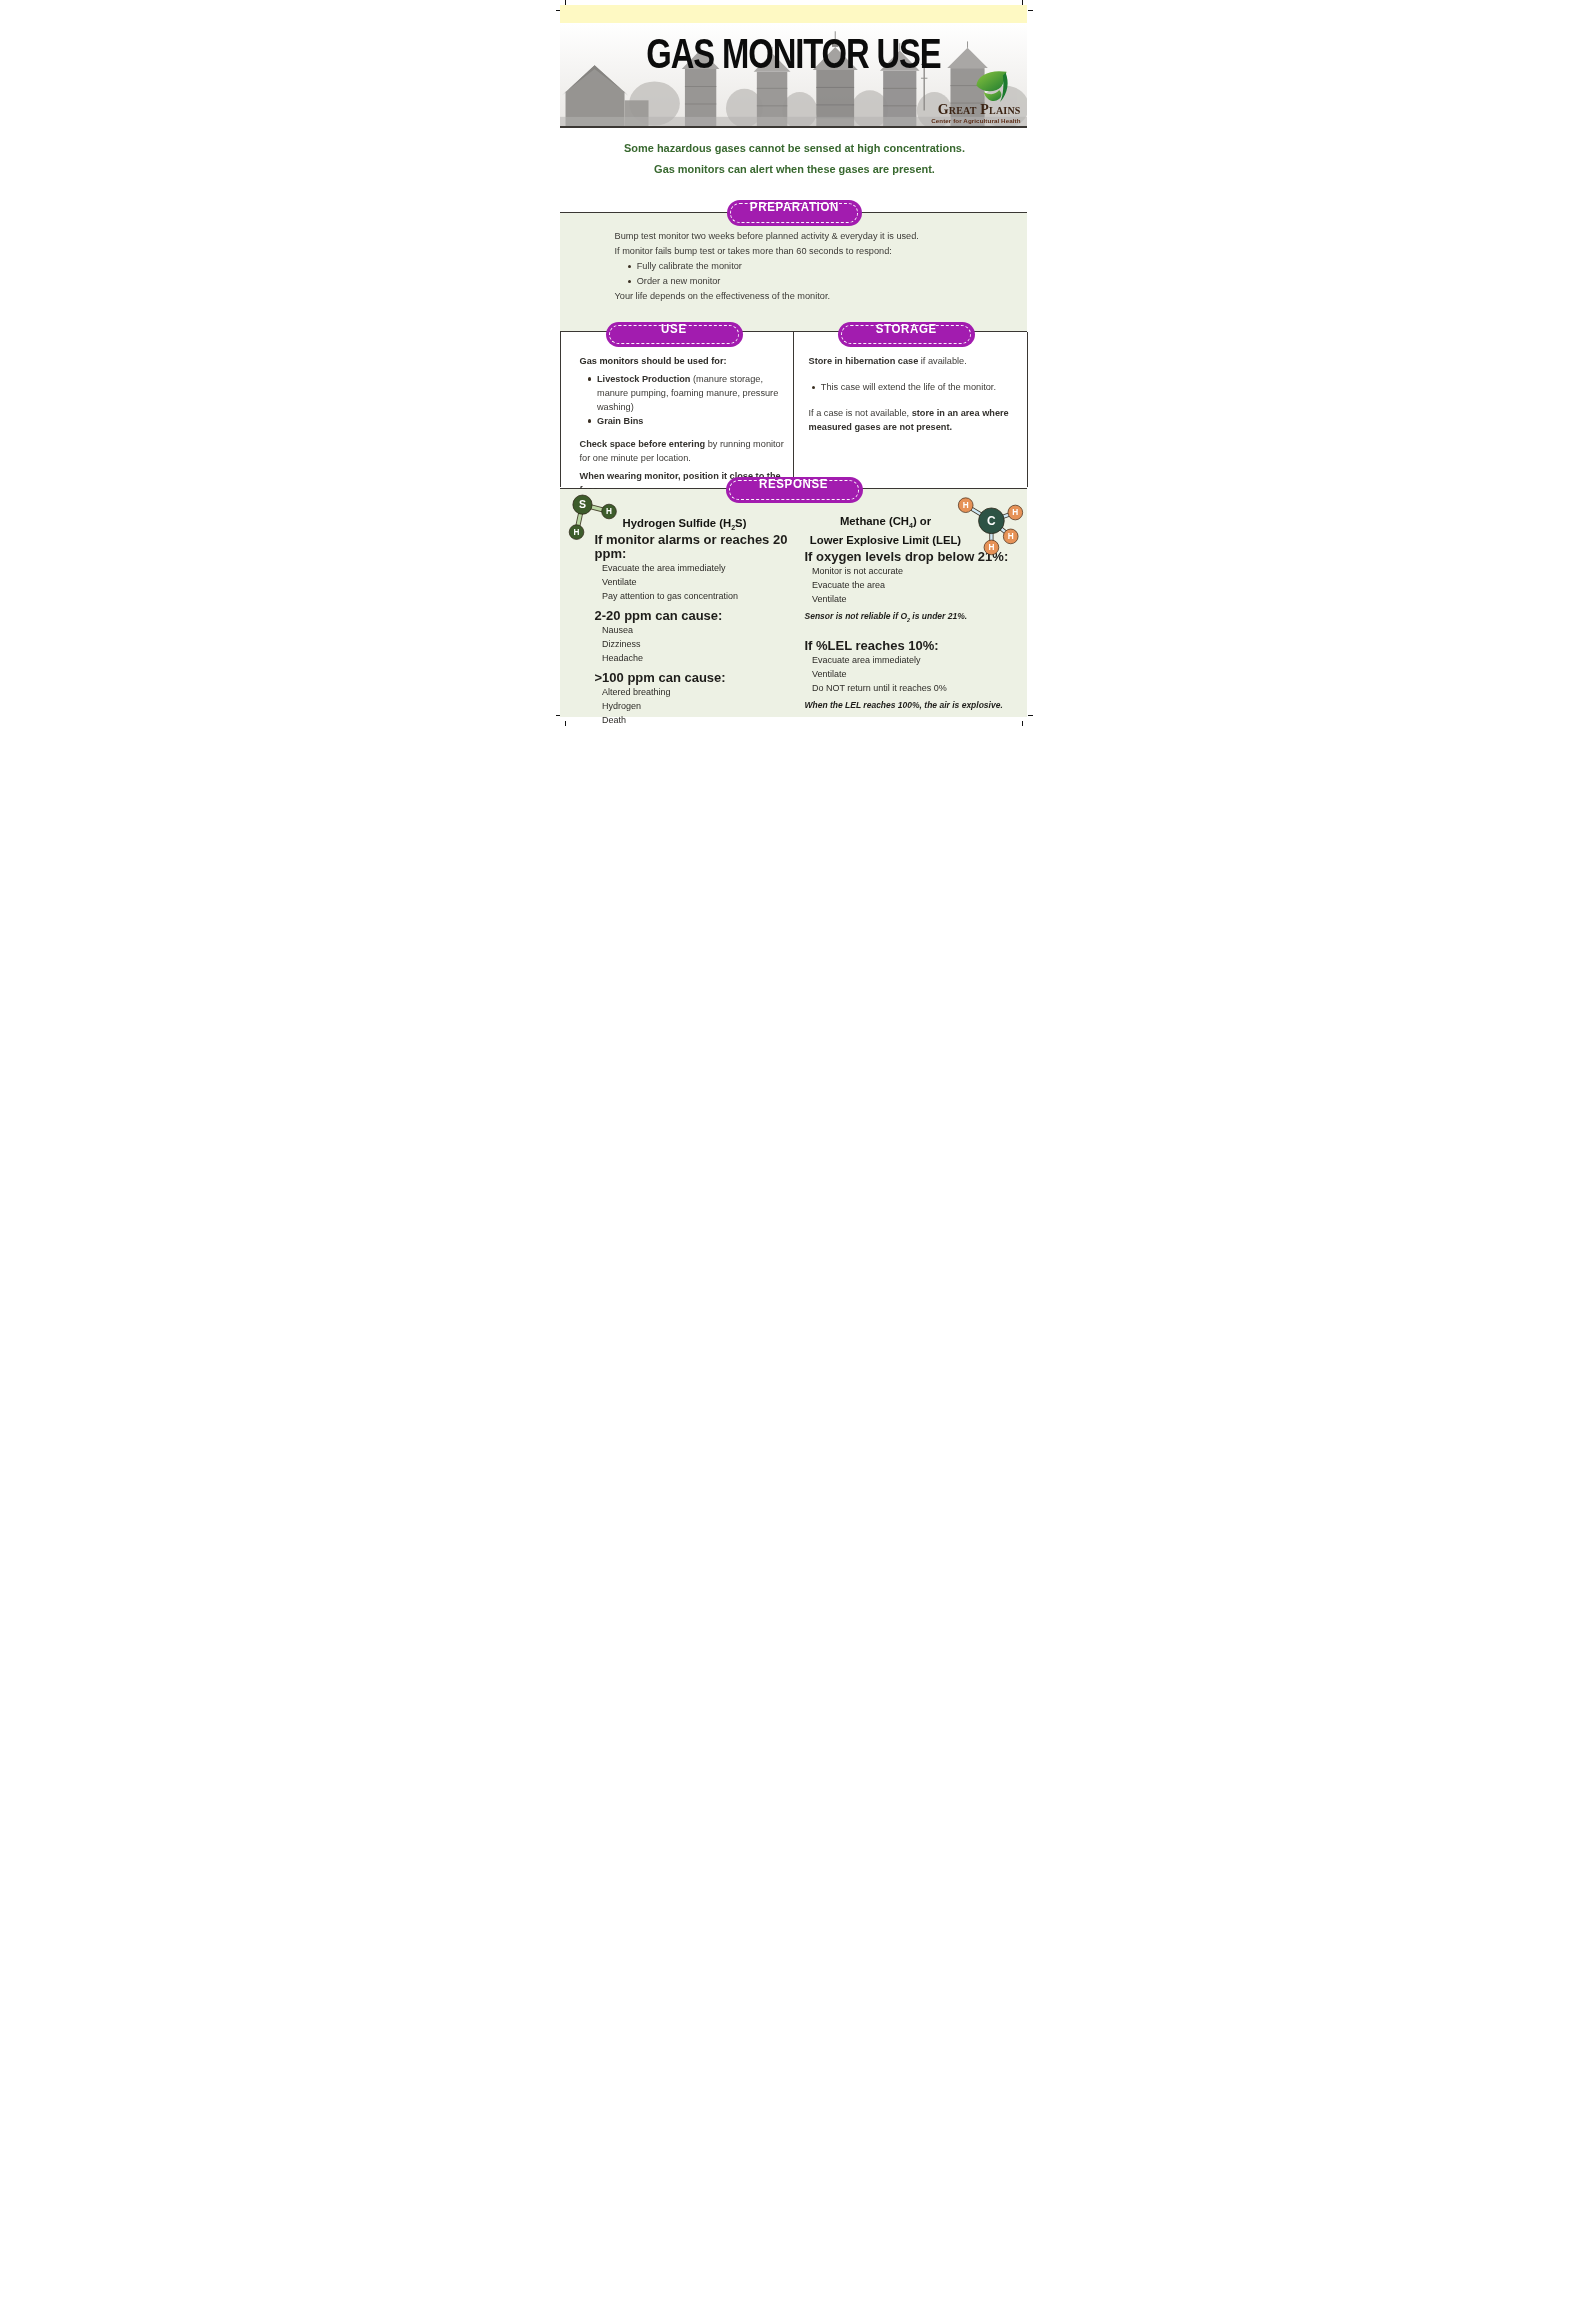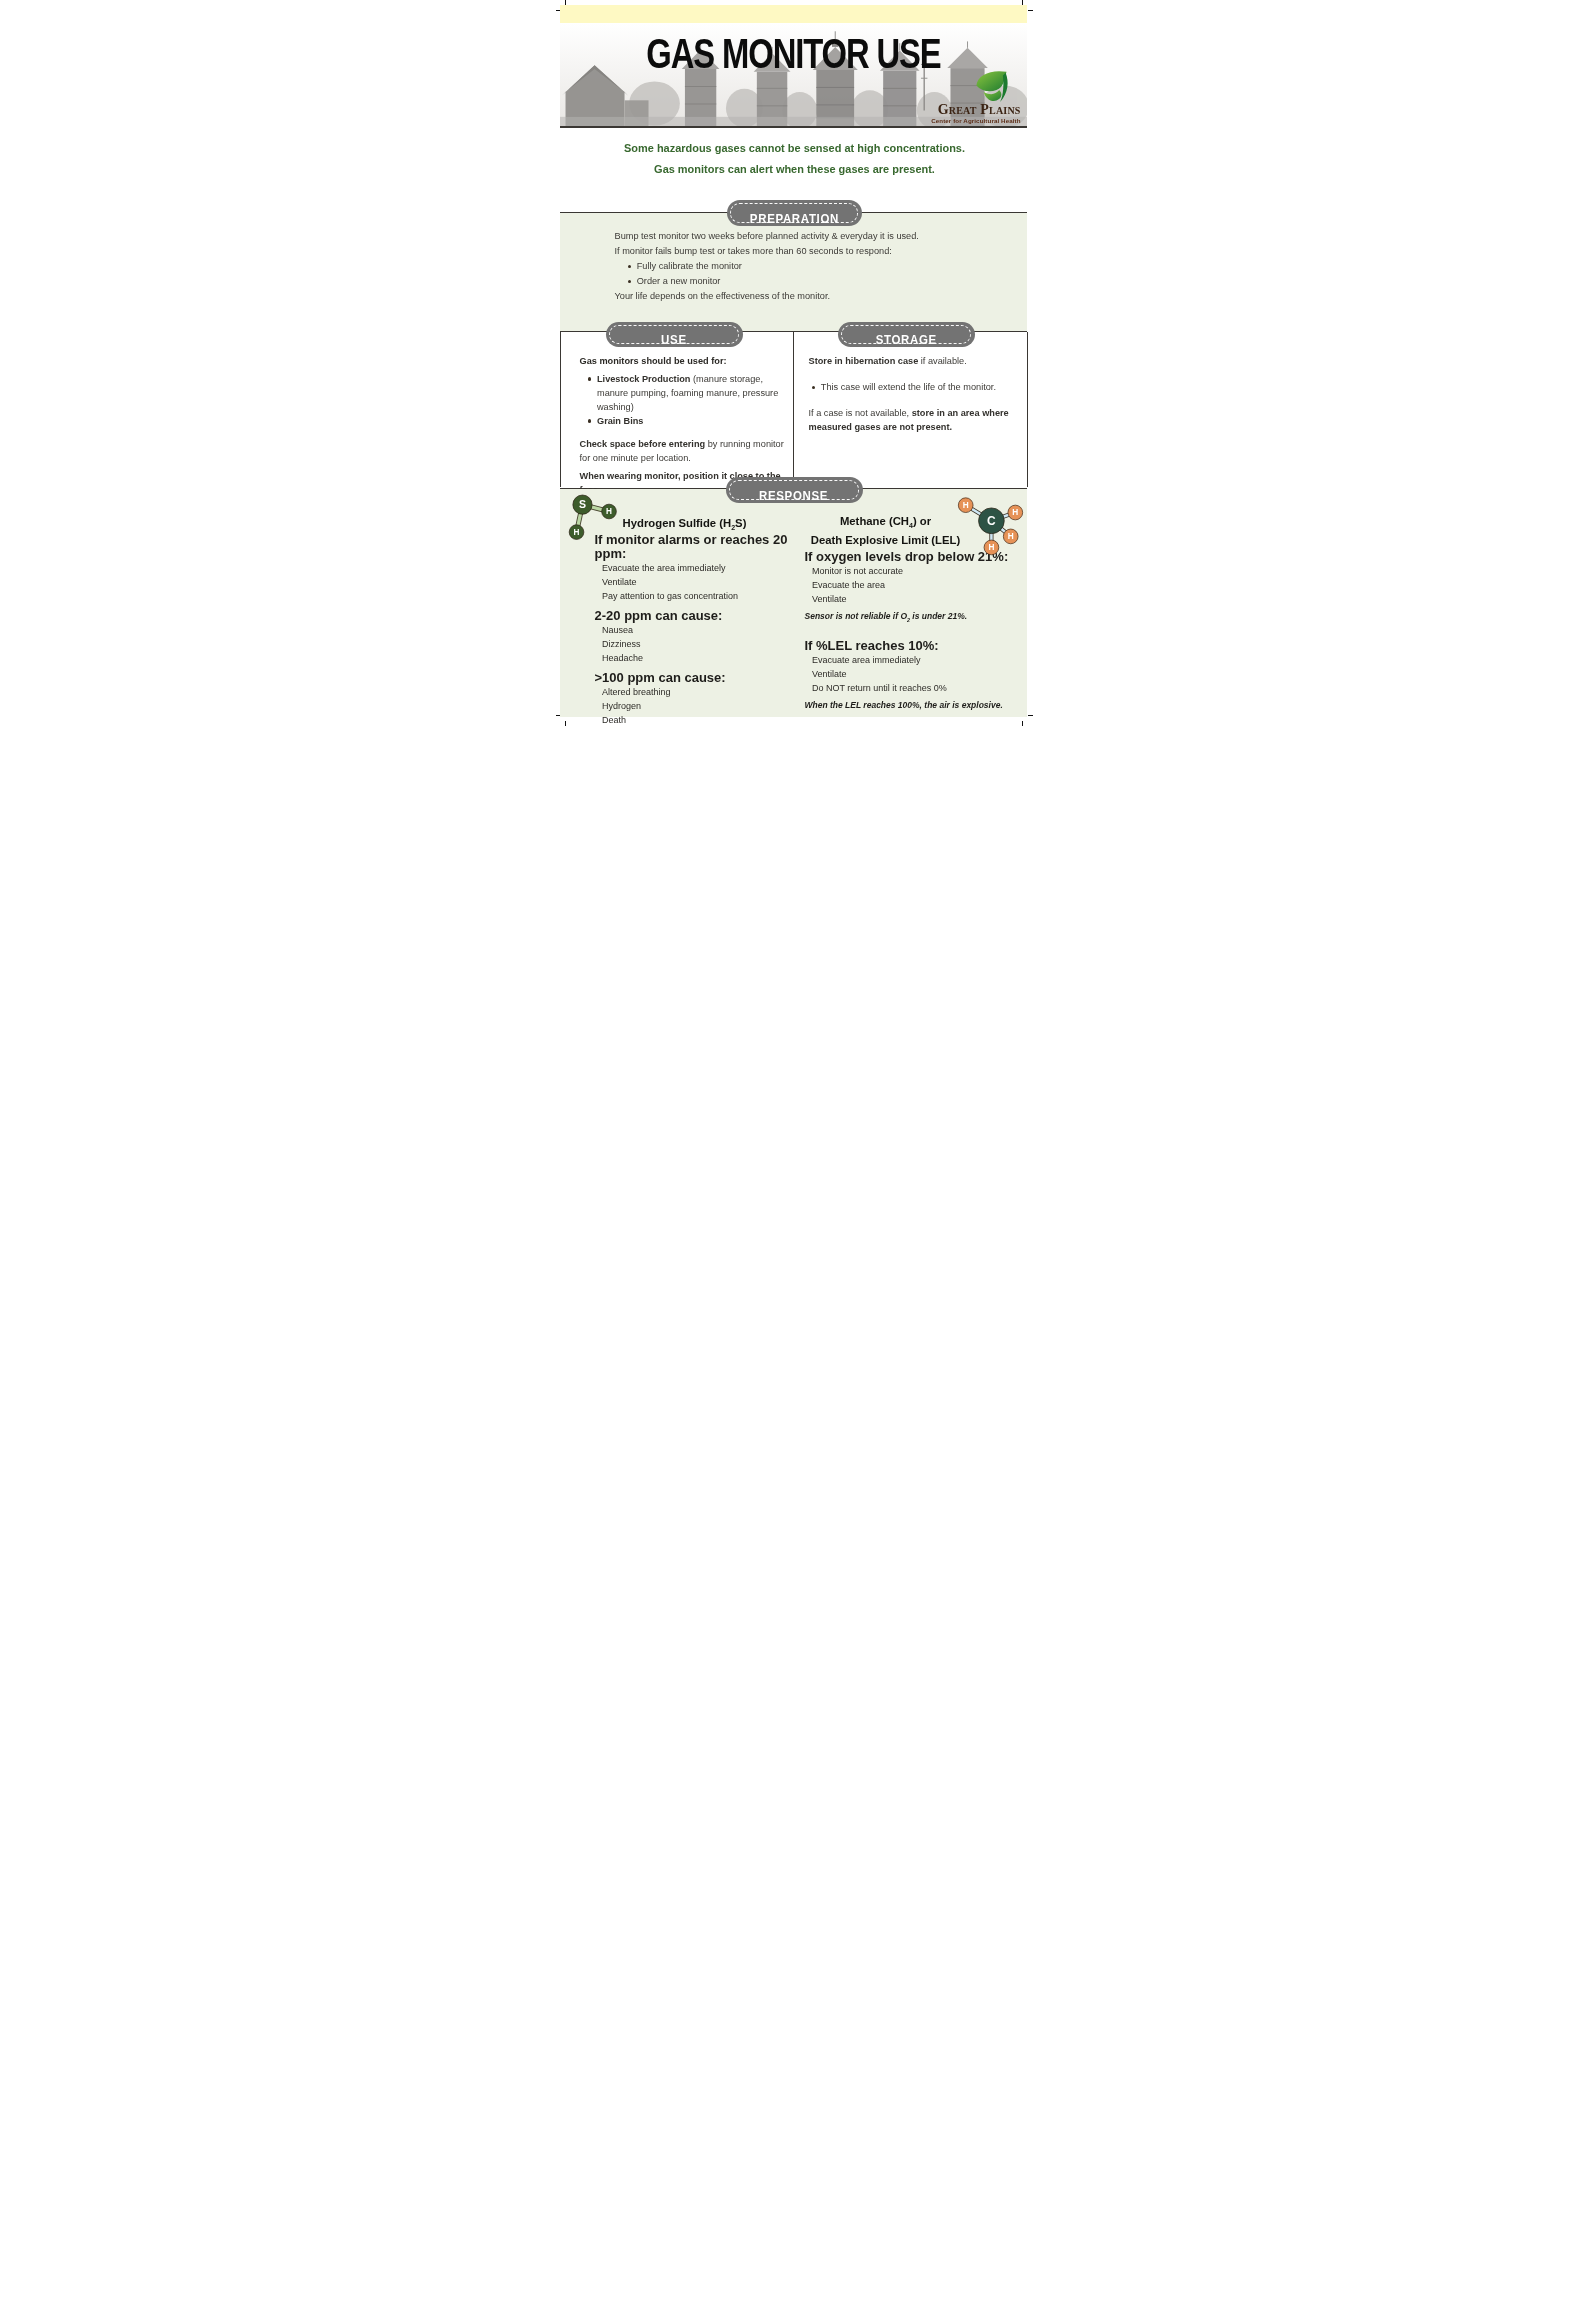--- a/index.html
+++ b/index.html
@@ -23,22 +23,22 @@
   .vline{position:absolute;background:#3a3733;}
   
   .green-line{position:absolute;left:0;width:100%;text-align:center;font-weight:700;
         color:#38682f;font-size:11.3px;transform:scaleX(0.97);}
   
   .grid-section{position:absolute;left:4.6px;width:467px;background-color:#edf1e4;
         background-image:linear-gradient(to right,#d9e1d1 0.5px,transparent 0.5px),
                          linear-gradient(to bottom,#d9e1d1 0.5px,transparent 0.5px);
         background-size:43px 43px;background-position:0.9px 4.6px;}
   
-  .badge{position:absolute;background:#737373;border-radius:13px;display:flex;
-        align-items:flex-end;justify-content:center;z-index:5;}
+  .badge{position:absolute;background:#a21caf;border-radius:13px;display:flex;
+        align-items:flex-start;justify-content:center;z-index:5;}
   .badge .dash{position:absolute;left:3.2px;right:3.2px;top:3.2px;bottom:3.2px;
         border:1.4px dashed rgba(255,255,255,0.96);border-radius:9.7px;}
   .badge .label{position:relative;color:#ffffff;font-weight:700;font-size:12.5px;
         letter-spacing:0.7px;transform:scaleX(0.92);white-space:nowrap;}
   
   .body-text{color:#3c3a36;font-size:9.2px;}
   .prep-block{position:absolute;left:59px;top:229px;width:369px;line-height:15px;z-index:2;}
   .b-row{display:flex;align-items:flex-start;}
   .dot{flex:0 0 auto;width:3.7px;height:3.7px;border-radius:50%;background:#3a2f22;margin:5.5px 5.5px 0 0;}
   .prep-indent{padding-left:13px;}
@@ -283,21 +283,21 @@
     <div class="item">Dizziness</div>
     <div class="item">Headache</div>
     <div class="head" style="margin-top:6px;">&gt;100 ppm can cause:</div>
     <div class="item">Altered breathing</div>
     <div class="item">Hydrogen</div>
     <div class="item">Death</div>
   </div>
 
   <div class="resp-head" style="left:244px;top:514px;width:172px;">
     <div><span>Methane (CH</span><sub>4</sub><span>) or</span></div>
-    <div>Death Explosive Limit (LEL)</div>
+    <div>Lower Explosive Limit (LEL)</div>
   </div>
   <div class="resp-col" style="left:249px;top:550px;width:221px;">
     <div class="head">If oxygen levels drop below 21%:</div>
     <div class="item">Monitor is not accurate</div>
     <div class="item">Evacuate the area</div>
     <div class="item">Ventilate</div>
     <div class="note" style="margin-top:2.8px;">
       <span>Sensor is not reliable if O</span><sub>2</sub><span> is under 21%.</span>
     </div>
     <div class="head" style="margin-top:13px;">If %LEL reaches 10%:</div>

